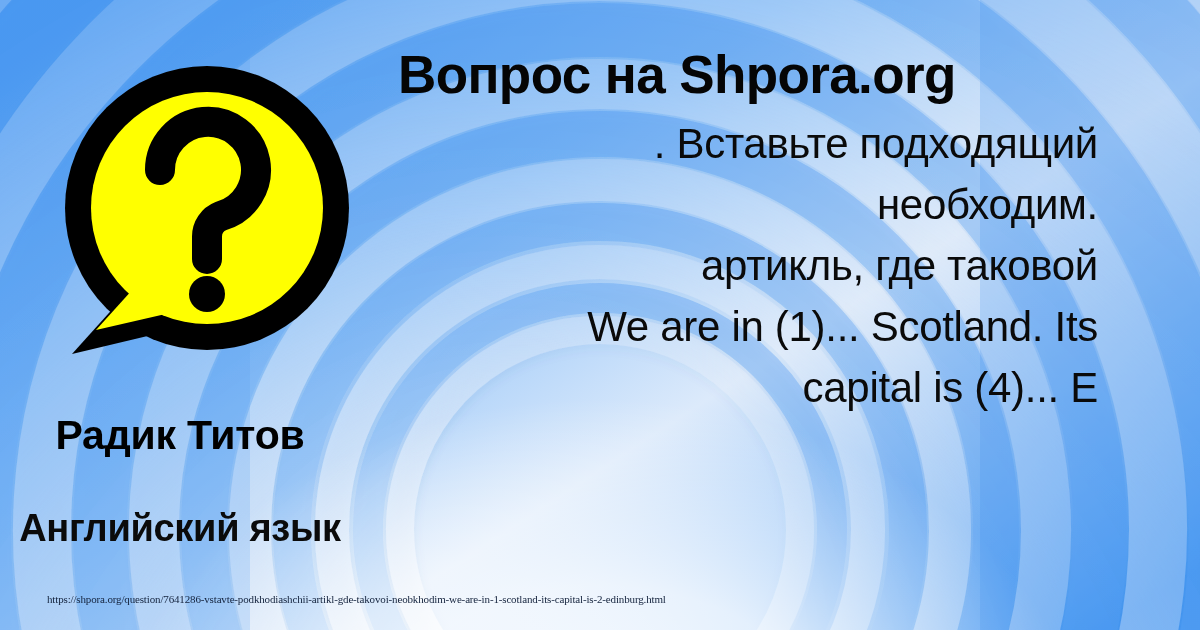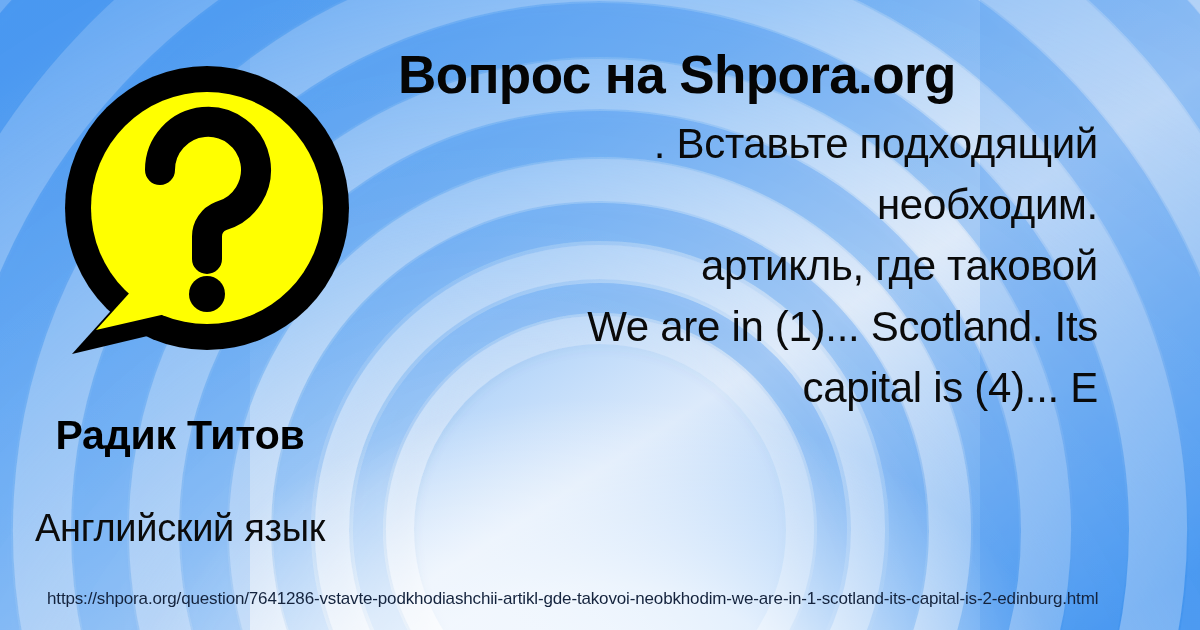--- a/index.html
+++ b/index.html
@@ -62,21 +62,21 @@
   }
 
   #subject {
     position: absolute;
     left: 0;
     right: 22px;
     top: 506px;
     text-align: center;
     font-size: 38px;
     line-height: 44px;
-    font-weight: 400;
+    font-weight: 700;
     color: #0b0b0b;
     letter-spacing: -0.3px;
   }
 
   
   #right-col {
     position: absolute;
     left: 398px;
     top: 44px;
     width: 700px;
@@ -101,26 +101,27 @@
     text-align: right;
   }
   #question-body .qline { display: block; white-space: pre; }
 
   
   #footer-url {
     position: absolute;
     left: 47px;
     top: 592px;
     z-index: 4;
-    font-size: 17px;
+    font-size: 11px;
     line-height: 14px;
     font-weight: 400;
     color: #14233d;
     letter-spacing: -0.15px;
     white-space: nowrap;
+    font-family: Liberation Serif, serif;
   }
 </style>
 </head>
 <body>
 
 <div id="card">
 
   <div id="bg">
     <svg viewBox="0 0 1200 630" preserveAspectRatio="none" xmlns="http://www.w3.org/2000/svg">
       <defs>

